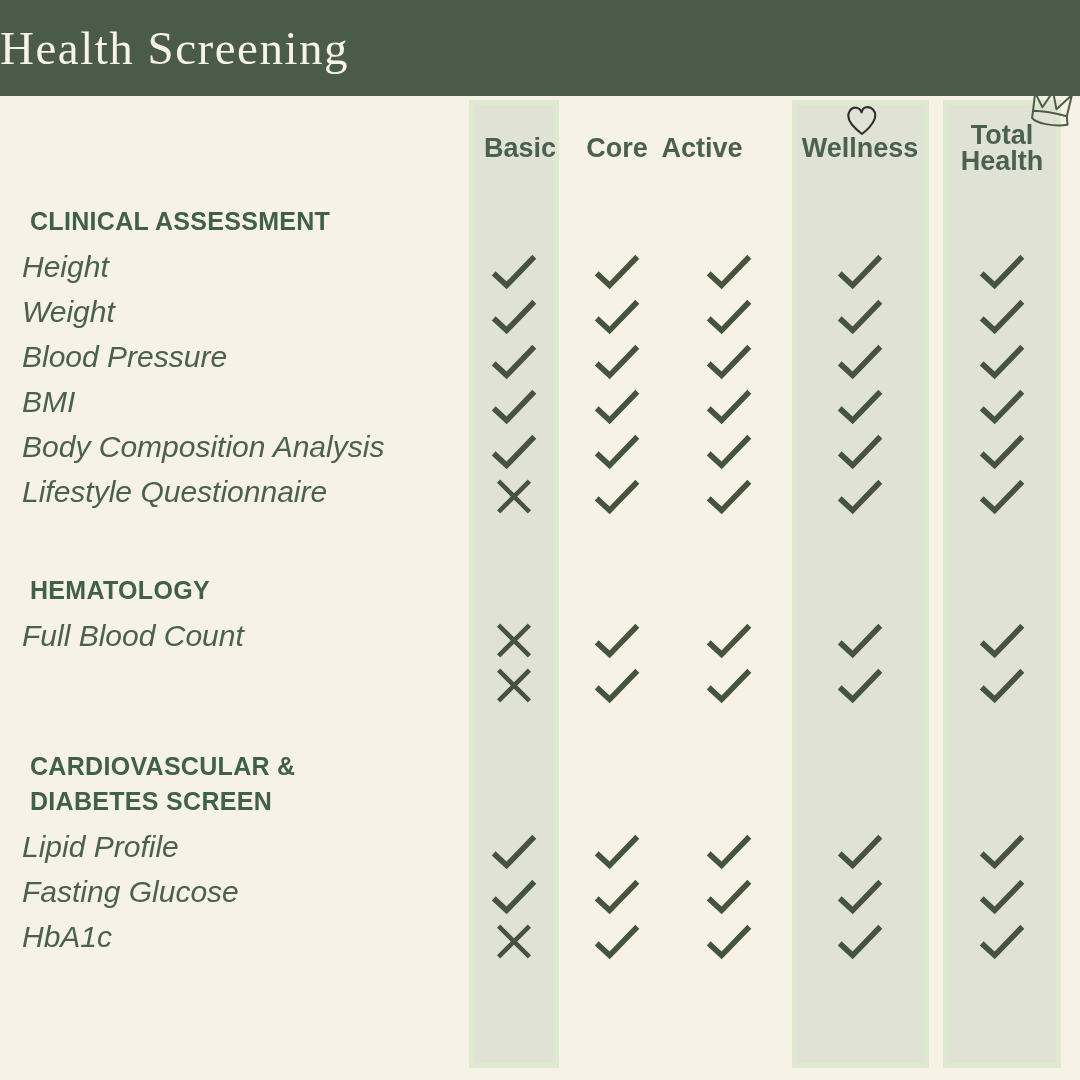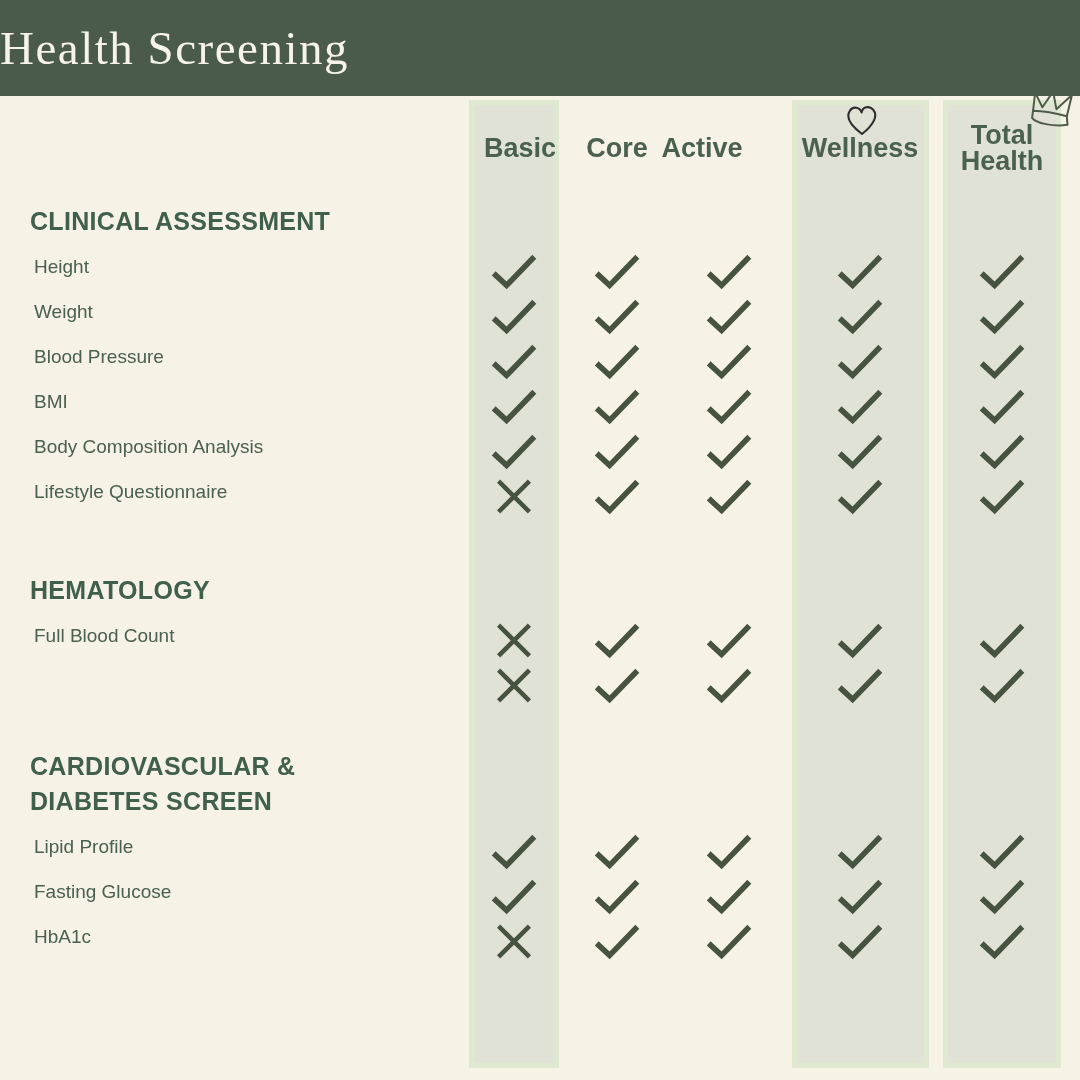--- a/index.html
+++ b/index.html
@@ -62,22 +62,22 @@
 
   
   .content{position:absolute;left:0;top:200px;width:1015px;z-index:2;}
   .section h2{
     font-size:25px;font-weight:bold;color:var(--heading);
     line-height:35px;padding:4px 0 5px;margin-left:30px;
     white-space:pre-line;letter-spacing:.3px;
   }
   .row{position:relative;height:45px;width:1080px;}
   .row .row-label{
-    position:absolute;left:34px;top:0;
-    font-size:19px;color:var(--text);line-height:45px;white-space:nowrap;
+    position:absolute;left:22px;top:0;
+    font-size:30px;color:var(--text);line-height:45px;white-space:nowrap;font-style:italic;
   }
   .row .mark{
     position:absolute;top:9px;transform:translateX(-50%);
     display:block;line-height:0;
   }
 </style>
 </head>
 <body>
 
 <div class="stage">

